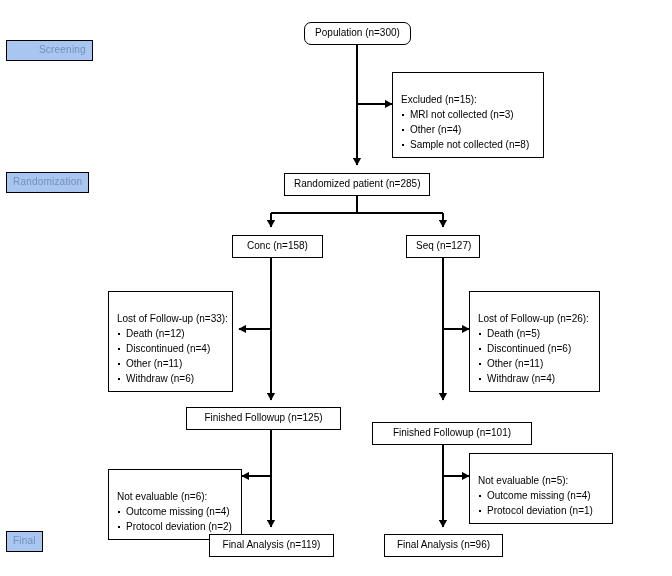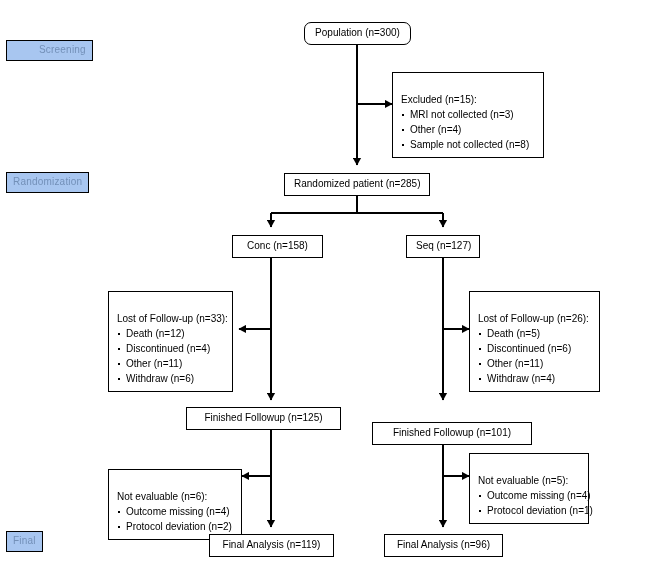--- a/index.html
+++ b/index.html
@@ -197,21 +197,21 @@
   </div>
 
   <div class="node list" style="left:108px; top:469px; width:134px;">
     <span class="hdr">Not evaluable (n=6):</span>
     <ul>
       <li>Outcome missing (n=4)</li>
       <li>Protocol deviation (n=2)</li>
     </ul>
   </div>
 
-  <div class="node list" style="left:469px; top:453px; width:120px;">
+  <div class="node list" style="left:469px; top:453px; width:144px;">
     <span class="hdr">Not evaluable (n=5):</span>
     <ul>
       <li>Outcome missing (n=4)</li>
       <li>Protocol deviation (n=1)</li>
     </ul>
   </div>
 
   <div class="node single" style="left:209px; top:534px; width:125px;">
     <span>Final Analysis (n=119)</span>
   </div>

